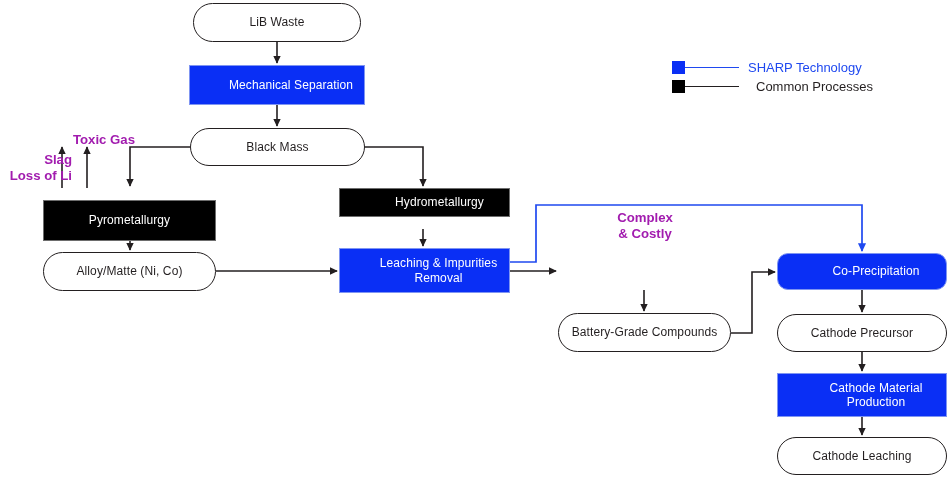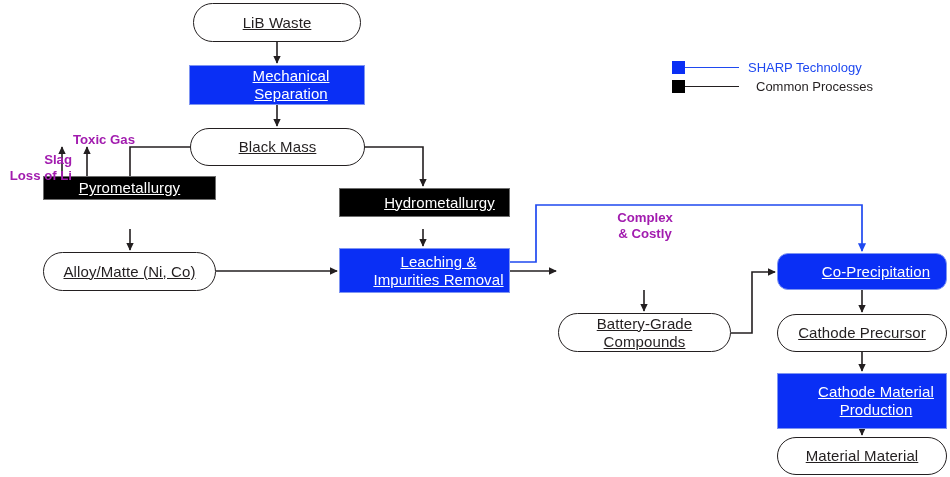--- a/index.html
+++ b/index.html
@@ -23,25 +23,24 @@
     height: 477px;
     pointer-events: none;
   }
   .node {
     position: absolute;
     box-sizing: border-box;
     display: flex;
     align-items: center;
     justify-content: center;
     text-align: center;
-    font-size: 15px;
+    font-size: 12px;
     line-height: 1.18;
     letter-spacing: 0.1px;
     z-index: 2;
-    text-decoration: underline;
   }
   .node.rounded {
     background: #ffffff;
     border: 1.5px solid #231f20;
     border-radius: 22px;
     color: #231f20;
   }
   .node.black {
     background: #000000;
     border: 1px solid #6d6d6d;
@@ -152,21 +151,21 @@
   </div>
 
   <div class="node blue" style="left:189px; top:65px; width:176px; height:40px;">
     <span>Mechanical Separation</span>
   </div>
 
   <div class="node rounded" style="left:190px; top:128px; width:175px; height:38px;">
     <span>Black Mass</span>
   </div>
 
-  <div class="node black" style="left:43px; top:176px; width:173px; height:24px;">
+  <div class="node black" style="left:43px; top:200px; width:173px; height:41px;">
     <span>Pyrometallurgy</span>
   </div>
 
   <div class="node black" style="left:339px; top:188px; width:171px; height:29px;padding-left:30px;">
     <span>Hydrometallurgy</span>
   </div>
 
   <div class="node rounded" style="left:43px; top:252px; width:173px; height:39px;">
     <span>Alloy/Matte (Ni, Co)</span>
   </div>
@@ -181,26 +180,26 @@
   </div>
 
   <div class="node blue" style="left:777px; top:253px; width:170px; height:37px;border-radius:11px;">
     <span>Co-Precipitation</span>
   </div>
 
   <div class="node rounded" style="left:777px; top:314px; width:170px; height:38px;">
     <span>Cathode Precursor</span>
   </div>
 
-  <div class="node blue" style="left:777px; top:373px; width:170px; height:56px;">
+  <div class="node blue" style="left:777px; top:373px; width:170px; height:44px;">
     <span>Cathode Material Production</span>
   </div>
 
   <div class="node rounded" style="left:777px; top:437px; width:170px; height:38px;">
-    <span>Material Material</span>
+    <span>Cathode Leaching</span>
   </div>
 
   <div class="note" style="left:56px; top:132px; width:96px;">Toxic Gas</div>
 
   <div class="note right-al" style="left:0px; top:152px; width:72px;">Slag
 Loss of Li</div>
 
   <div class="note" style="left:597px; top:210px; width:96px;">Complex
 &amp; Costly</div>
 

